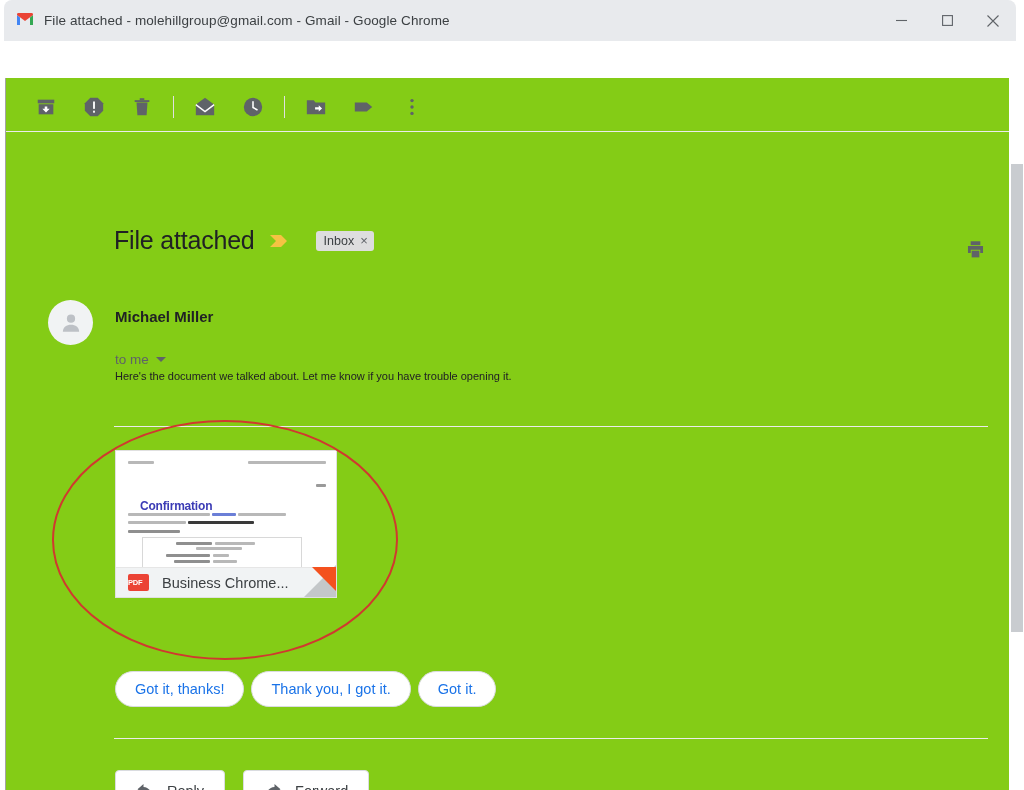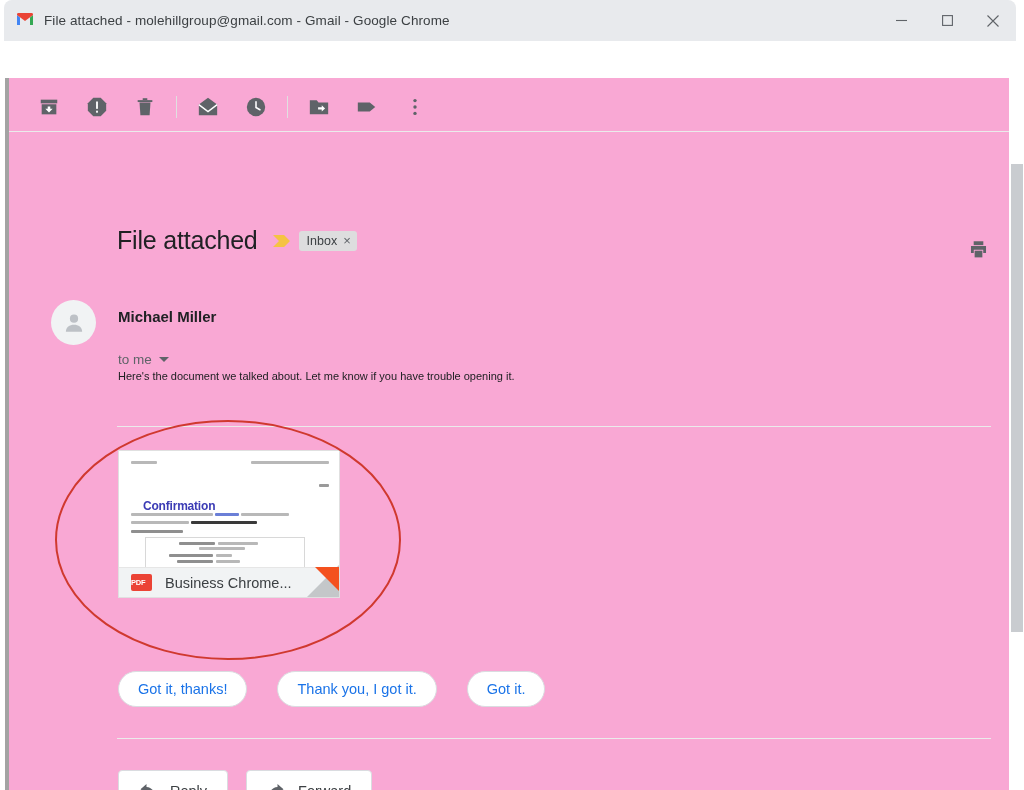--- a/index.html
+++ b/index.html
@@ -81,22 +81,22 @@
     white-space: nowrap;
     overflow: hidden;
     letter-spacing: -0.1px;
   }
 
   
   .viewport {
     position: absolute;
     left: 5px; top: 78px;
     width: 1011px; height: 712px;
-    background: #f9a8d4;
-    border-left: 4px solid #a3a3a3;
+    background: #84cc16;
+    border-left: 1px solid #a3a3a3;
     overflow: hidden;
   }
 
   
   .gm-toolbar {
     position: absolute;
     left: 0; top: 4px;
     width: 1005px; height: 50px;
     display: flex;
     align-items: center;
@@ -132,21 +132,21 @@
     font-weight: 400;
     letter-spacing: -0.2px;
     white-space: nowrap;
   }
   .important-chevron {
     margin-left: 14px;
     width: 20px; height: 16px;
     flex: none;
   }
   .label-chip {
-    margin-left: 7px;
+    margin-left: 27px;
     height: 20px;
     background: #ddddde;
     border-radius: 3px;
     display: flex;
     align-items: center;
     padding: 0 6px 0 8px;
     flex: none;
   }
   .label-chip-text {
     font-size: 12.5px;
@@ -362,21 +362,21 @@
     width: 350px; height: 244px;
     pointer-events: none;
   }
 
   
   .smart-replies {
     position: absolute;
     left: 109px; top: 593px;
     display: flex;
     align-items: center;
-    gap: 30px;
+    gap: 7px;
   }
   .sr-pill {
     height: 36px;
     border: 1px solid #dadce0;
     border-radius: 18px;
     display: flex;
     align-items: center;
     padding: 0 19px;
     background: #ffffff;
     color: #1a73e8;

